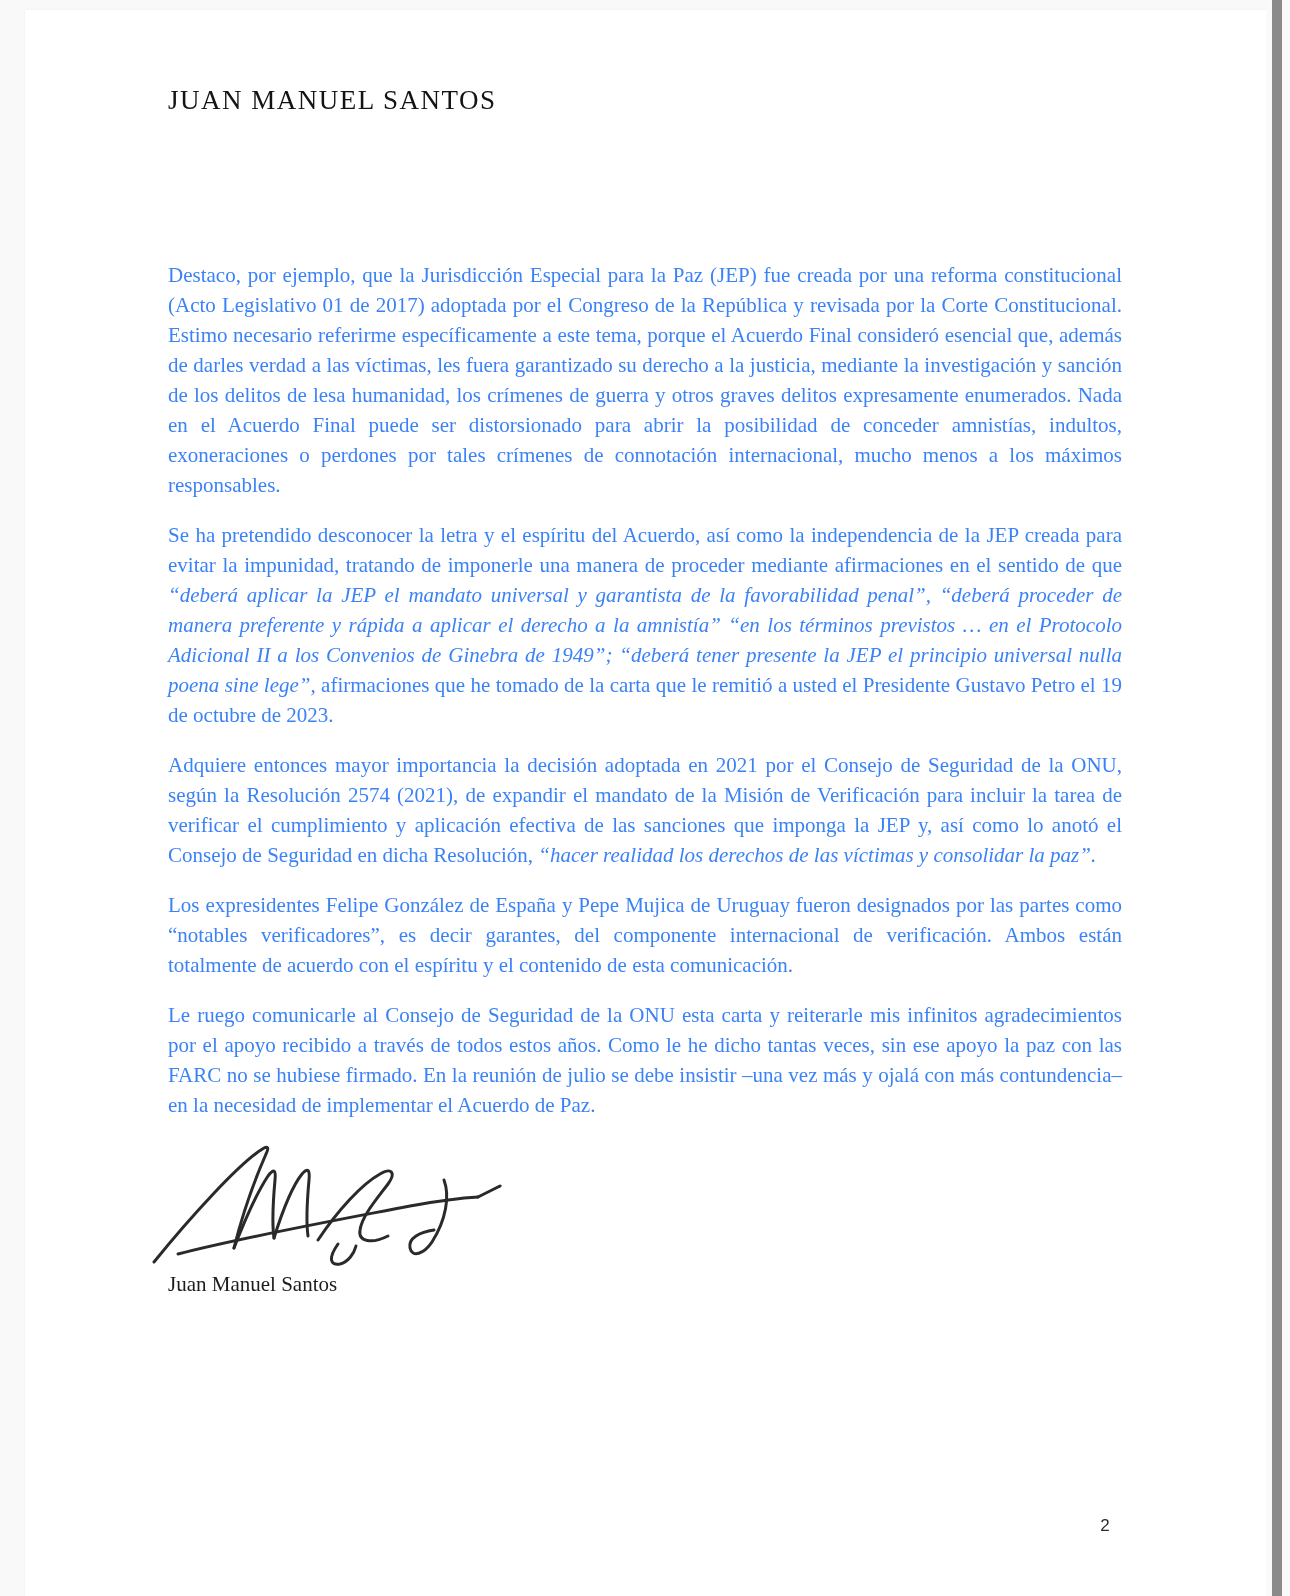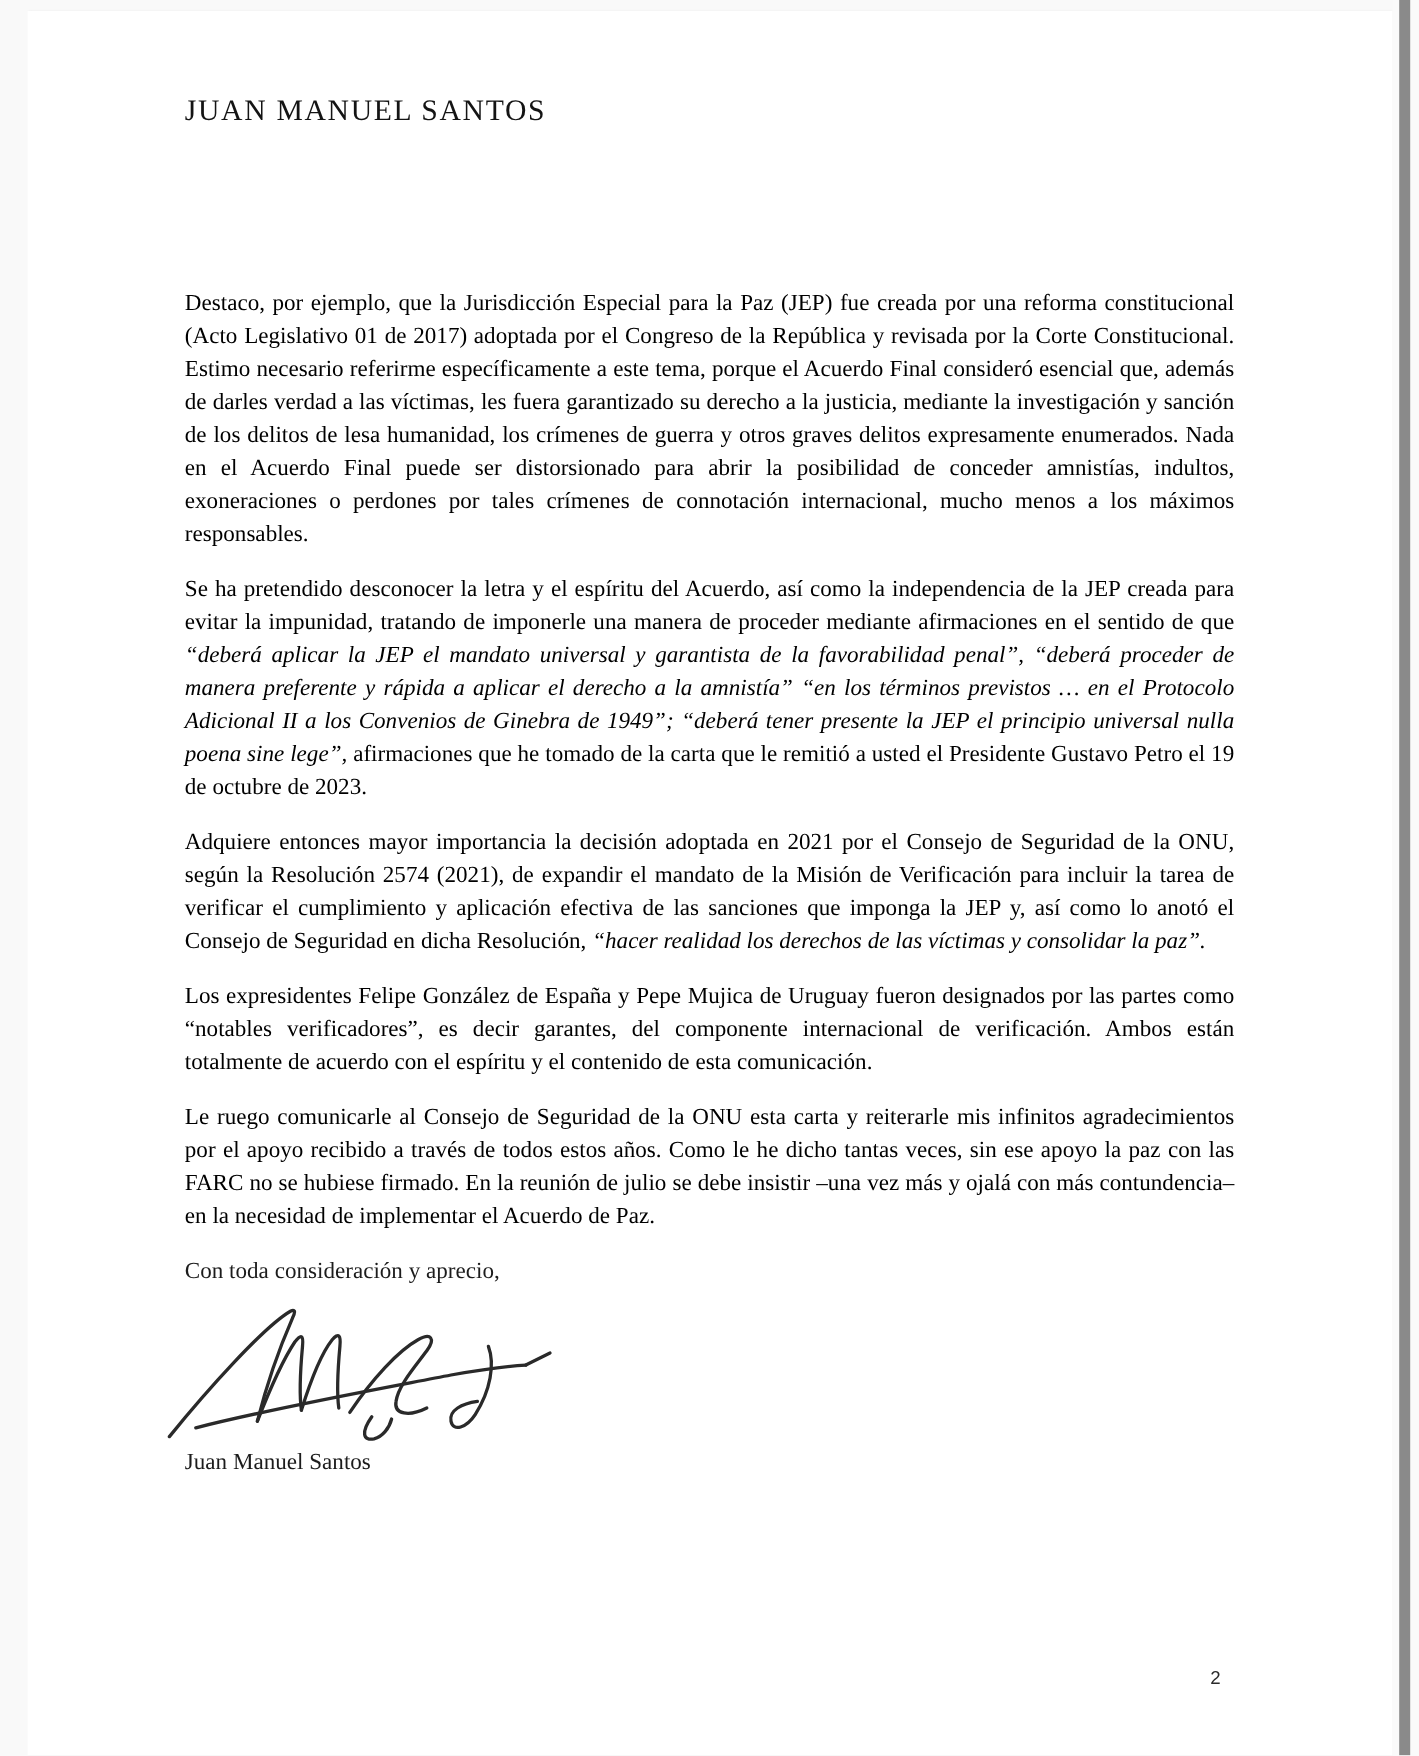--- a/index.html
+++ b/index.html
@@ -53,21 +53,21 @@
     letter-spacing: 1.5px;
     color: #141414;
   }
   .letter-body {
     margin-top: 144px;
   }
   .letter-body p {
     margin: 0 0 20px 0;
     font-size: 21px;
     line-height: 30px;
-    color: #000000;
+    color: #3b82f6;
     text-align: justify;
     text-justify: inter-word;
   }
   .letter-body p span.italic {
     font-style: italic;
   }
   .closing {
     margin: 0;
     font-size: 21px;
     line-height: 30px;
@@ -111,21 +111,20 @@
       <h1 class="letter-head">JUAN MANUEL SANTOS</h1>
 
       <div class="letter-body">
         <p><span>Destaco, por ejemplo, que la Jurisdicción Especial para la Paz (JEP) fue creada por una reforma constitucional (Acto Legislativo 01 de 2017) adoptada por el Congreso de la República y revisada por la Corte Constitucional. Estimo necesario referirme específicamente a este tema, porque el Acuerdo Final consideró esencial que, además de darles verdad a las víctimas, les fuera garantizado su derecho a la justicia, mediante la investigación y sanción de los delitos de lesa humanidad, los crímenes de guerra y otros graves delitos expresamente enumerados. Nada en el Acuerdo Final puede ser distorsionado para abrir la posibilidad de conceder amnistías, indultos, exoneraciones o perdones por tales crímenes de connotación internacional, mucho menos a los máximos responsables.</span></p>
         <p><span>Se ha pretendido desconocer la letra y el espíritu del Acuerdo, así como la independencia de la JEP creada para evitar la impunidad, tratando de imponerle una manera de proceder mediante afirmaciones en el sentido de que </span><span class="italic">“deberá aplicar la JEP el mandato universal y garantista de la favorabilidad penal”, “deberá proceder de manera preferente y rápida a aplicar el derecho a la amnistía” “en los términos previstos … en el Protocolo Adicional II a los Convenios de Ginebra de 1949”; “deberá tener presente la JEP el principio universal nulla poena sine lege”,</span><span> afirmaciones que he tomado de la carta que le remitió a usted el Presidente Gustavo Petro el 19 de octubre de 2023.</span></p>
         <p><span>Adquiere entonces mayor importancia la decisión adoptada en 2021 por el Consejo de Seguridad de la ONU, según la Resolución 2574 (2021), de expandir el mandato de la Misión de Verificación para incluir la tarea de verificar el cumplimiento y aplicación efectiva de las sanciones que imponga la JEP y, así como lo anotó el Consejo de Seguridad en dicha Resolución, </span><span class="italic">“hacer realidad los derechos de las víctimas y consolidar la paz”.</span></p>
         <p><span>Los expresidentes Felipe González de España y Pepe Mujica de Uruguay fueron designados por las partes como “notables verificadores”, es decir garantes, del componente internacional de verificación. Ambos están totalmente de acuerdo con el espíritu y el contenido de esta comunicación.</span></p>
         <p><span>Le ruego comunicarle al Consejo de Seguridad de la ONU esta carta y reiterarle mis infinitos agradecimientos por el apoyo recibido a través de todos estos años. Como le he dicho tantas veces, sin ese apoyo la paz con las FARC no se hubiese firmado. En la reunión de julio se debe insistir –una vez más y ojalá con más contundencia– en la necesidad de implementar el Acuerdo de Paz.</span></p>
       </div>
 
-      <p class="closing">Con toda consideración y aprecio,</p>
 
       <div class="signature-wrap">
         <svg viewBox="0 0 400 128" fill="none" xmlns="http://www.w3.org/2000/svg">
           <g stroke="#2a2a2a" stroke-width="3" stroke-linecap="round" fill="none">
             <path d="M6 122 C 40 80, 92 22, 116 8 C 120 6, 121 8, 118 14 C 104 46, 92 84, 86 108"></path>
             <path d="M86 108 C 100 72, 112 48, 120 36 C 126 28, 128 30, 127 40 C 125 62, 124 84, 126 98"></path>
             <path d="M126 98 C 136 66, 146 44, 154 34 C 160 27, 162 30, 161 40 C 159 62, 158 82, 160 96"></path>
             <path d="M170 100 C 190 70, 214 44, 232 34 C 244 27, 248 33, 240 44 C 228 60, 214 76, 212 90 C 210 102, 224 104, 240 96"></path>
             <path d="M30 114 C 100 96, 200 78, 262 66 C 290 61, 312 58, 330 57"></path>
             <path d="M296 40 C 302 56, 298 80, 284 102 C 276 114, 264 118, 262 108 C 260 98, 272 92, 286 90"></path>

